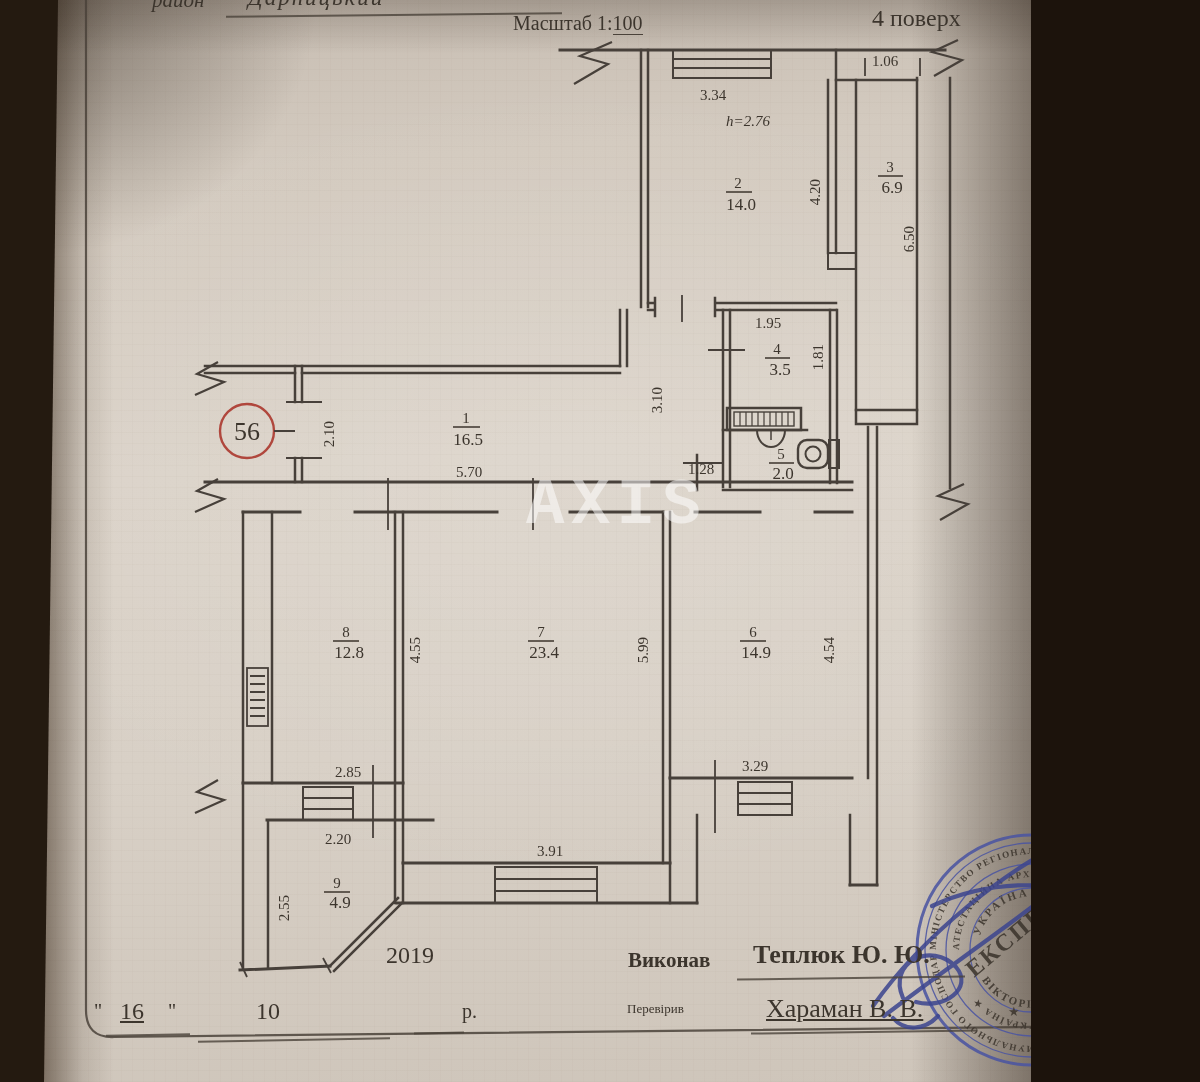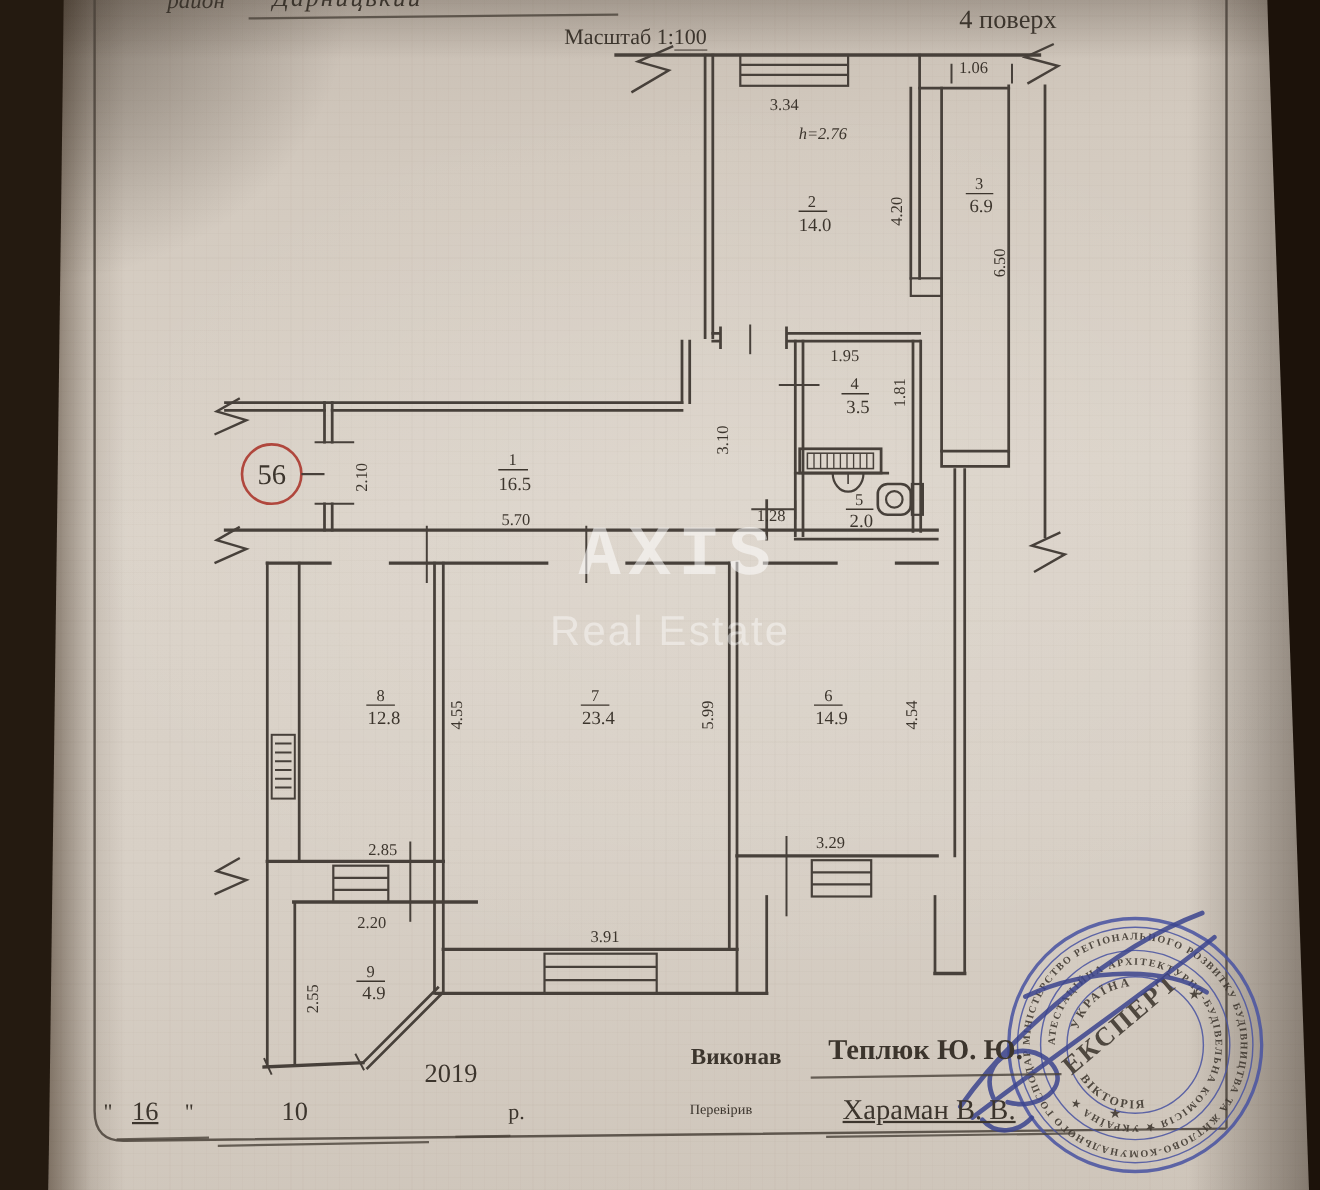--- a/index.html
+++ b/index.html
@@ -1,16 +1,16 @@
 <!DOCTYPE html>
 <html><head>
 <meta charset="utf-8">
 <style>
   html,body{margin:0;padding:0;background:#1c130c;}
-  #page{position:relative;width:1200px;height:1082px;overflow:hidden;
+  #page{position:relative;width:1031px;height:1082px;overflow:hidden;
         font-family:"Liberation Serif", serif;}
   .paper{position:absolute;inset:0;
       background:
         radial-gradient(ellipse 900px 600px at 55% 45%, rgba(255,255,255,.10), rgba(0,0,0,0) 70%),
         linear-gradient(176deg,#c6bcb1 0%,#d3cabf 16%,#dbd3c9 42%,#d8d0c6 68%,#cec5ba 100%);}
   .grid{position:absolute;inset:0;opacity:.5;background-image:
         repeating-linear-gradient(0deg, rgba(120,100,80,.06) 0 1px, transparent 1px 11px),
         repeating-linear-gradient(90deg, rgba(120,100,80,.05) 0 1px, transparent 1px 11px);}
   .crease-left{position:absolute;top:0;left:44px;width:70px;height:100%;
         background:linear-gradient(to right, rgba(45,28,12,.50), rgba(45,28,12,.12) 55%, rgba(45,28,12,0));}
@@ -46,21 +46,21 @@
   <div class="grid"></div>
   <div class="crease-left"></div>
   <div class="shadow-tl"></div>
   <div class="shadow-top"></div>
   <div class="shadow-right"></div>
 
   <div class="abs ink hand" style="left:152px;top:-12px;font-size:21px;">район</div>
   <div class="abs ink hand" style="left:248px;top:-15px;font-size:23px;letter-spacing:2px;">Дарницький</div>
   <div class="uline" style="left:226px;top:14px;width:336px;transform:rotate(-0.6deg);"></div>
 
-  <div class="abs ink" style="left:513px;top:23px;font-size:20px;text-align:right;">
+  <div class="abs ink" style="left:513px;top:12px;font-size:20px;text-align:right;">
     <span>Масштаб 1:</span><span style="border-bottom:1.5px solid #4a423a;">100</span>
   </div>
   <div class="abs ink" style="left:872px;top:5px;font-size:24px;text-align:center;">4 поверх</div>
 
   <svg class="plan-svg" viewBox="0 0 1200 1082">
 
     <g stroke="#4a423a" stroke-width="2.2" fill="none" opacity="0.85">
       <path d="M86,0 V1010 Q86,1038 114,1037 L1115,1026"></path>
       <path d="M1115,0 V1026"></path>
     </g>
@@ -236,35 +236,34 @@
     <g stroke="#3c458f" stroke-width="4.2" fill="none" stroke-linecap="round" opacity="0.85">
       <path d="M873,1006 C918,942 1008,862 1093,830"></path>
       <path d="M884,1016 C955,962 1042,902 1104,852"></path>
       <path d="M903,998 C887,962 932,941 956,967 C974,988 944,1010 916,1002"></path>
       <path d="M932,906 C992,878 1062,880 1097,902"></path>
       <path d="M893,1018 C905,1032 925,1030 938,1016"></path>
     </g>
   </svg>
 
   <div class="wm-brand">AXIS</div>
-  <div class="wm-tag">Real Estate</div>
 
   <div class="abs ink" style="left:628px;top:948px;font-size:21px;font-weight:bold;">Виконав</div>
   <div class="abs ink" style="left:753px;top:940px;font-size:26px;font-weight:bold;">Теплюк Ю. Ю.</div>
   <div class="uline" style="left:737px;top:977px;width:228px;transform:rotate(-0.8deg);"></div>
 
   <div class="abs ink" style="left:627px;top:1001px;font-size:13px;">Перевірив</div>
   <div class="abs ink" style="left:766px;top:994px;font-size:26px;text-decoration:underline;">Хараман В. В.</div>
   <div class="uline" style="left:751px;top:1031px;width:226px;transform:rotate(-0.8deg);"></div>
 
   <div class="abs ink" style="left:94px;top:1000px;font-size:20px;">"</div>
   <div class="abs ink" style="left:120px;top:998px;font-size:24px;text-decoration:underline;">16</div>
   <div class="abs ink" style="left:168px;top:1000px;font-size:20px;">"</div>
   <div class="uline" style="left:106px;top:1034px;width:84px;transform:rotate(-1deg);"></div>
   <div class="abs ink" style="left:256px;top:998px;font-size:24px;">10</div>
   <div class="uline" style="left:198px;top:1039px;width:192px;transform:rotate(-1deg);"></div>
-  <div class="abs ink" style="left:386px;top:964px;font-size:24px;">2019</div>
+  <div class="abs ink" style="left:386px;top:942px;font-size:24px;">2019</div>
   <div class="abs ink" style="left:462px;top:1000px;font-size:20px;">р.</div>
   <div class="uline" style="left:414px;top:1032px;width:50px;transform:rotate(-1deg);"></div>
 
   <div class="bg-left"></div>
   <div class="bg-right"></div>
 </div>
 
 </body></html>

